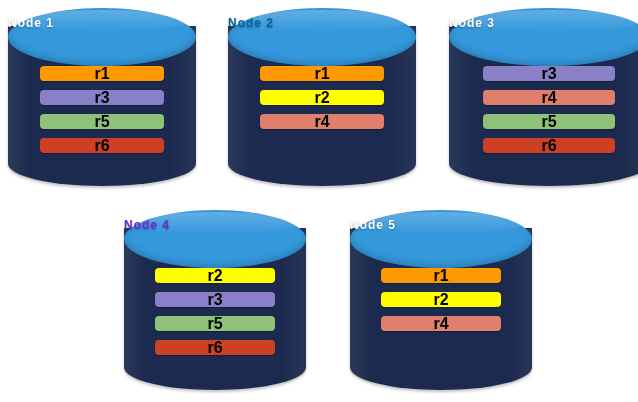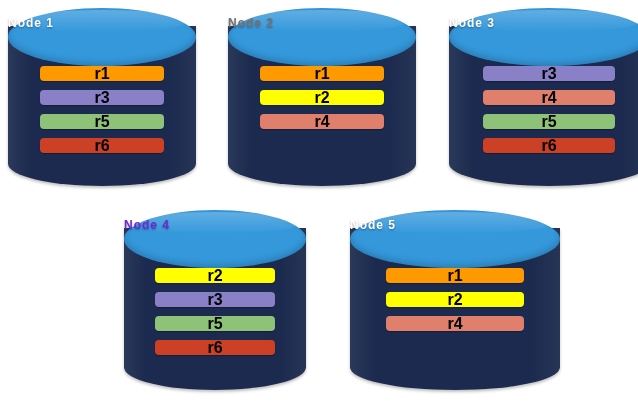--- a/index.html
+++ b/index.html
@@ -137,21 +137,21 @@
       </div>
     </div>
     <div class="node" style="left: 228px; top: 8px; width: 188px; height: 178px;">
       <div class="node-shape">
         <div class="cyl-body" style="background: rgb(27, 42, 78);"></div>
         <div class="cyl-shade"></div>
         <div class="cyl-top" style="background: rgb(52, 152, 219);">
           <div class="cyl-top-hi"></div>
         </div>
       </div>
-      <div class="node-title" style="color: #737373;">Node 2</div>
+      <div class="node-title" style="color: #0369a1;">Node 2</div>
       <div class="replica-list">
         <div class="replica" style="background: rgb(255, 153, 0); color: rgb(0, 0, 0);">r1</div>
         <div class="replica" style="background: rgb(255, 255, 0); color: rgb(0, 0, 0);">r2</div>
         <div class="replica" style="background: rgb(224, 128, 108); color: rgb(0, 0, 0);">r4</div>
       </div>
     </div>
     <div class="node" style="left: 449px; top: 8px; width: 188px; height: 178px; padding-left: 12px;">
       <div class="node-shape">
         <div class="cyl-body" style="background: rgb(27, 42, 78);"></div>
         <div class="cyl-shade"></div>
@@ -176,21 +176,21 @@
         </div>
       </div>
       <div class="node-title" style="color: #6d28d9;">Node 4</div>
       <div class="replica-list">
         <div class="replica" style="background: rgb(255, 255, 0); color: rgb(0, 0, 0);">r2</div>
         <div class="replica" style="background: rgb(138, 128, 200); color: rgb(0, 0, 0);">r3</div>
         <div class="replica" style="background: rgb(141, 194, 120); color: rgb(0, 0, 0);">r5</div>
         <div class="replica" style="background: rgb(204, 65, 37); color: rgb(0, 0, 0);">r6</div>
       </div>
     </div>
-    <div class="node" style="left: 350px; top: 210px; width: 210px; height: 180px;">
+    <div class="node" style="left: 350px; top: 210px; width: 182px; height: 180px;">
       <div class="node-shape">
         <div class="cyl-body" style="background: rgb(27, 42, 78);"></div>
         <div class="cyl-shade"></div>
         <div class="cyl-top" style="background: rgb(52, 152, 219);">
           <div class="cyl-top-hi"></div>
         </div>
       </div>
       <div class="node-title" style="color: rgb(255, 255, 255);">Node 5</div>
       <div class="replica-list">
         <div class="replica" style="background: rgb(255, 153, 0); color: rgb(0, 0, 0);">r1</div>

